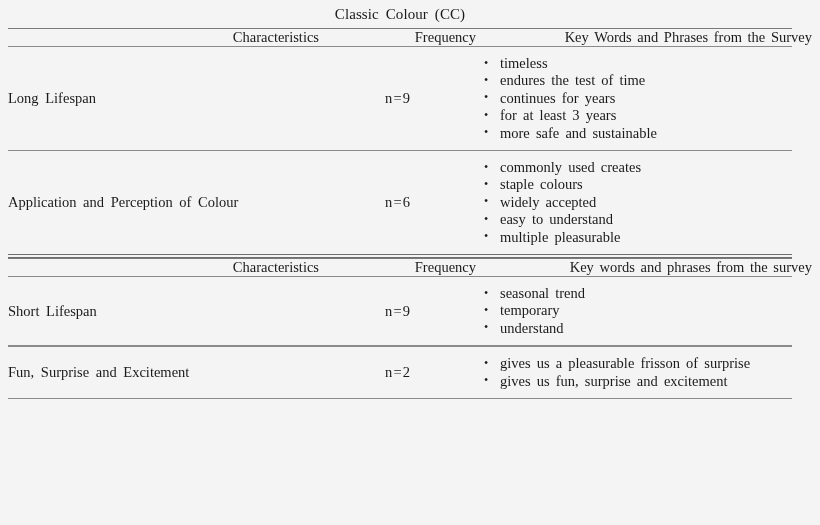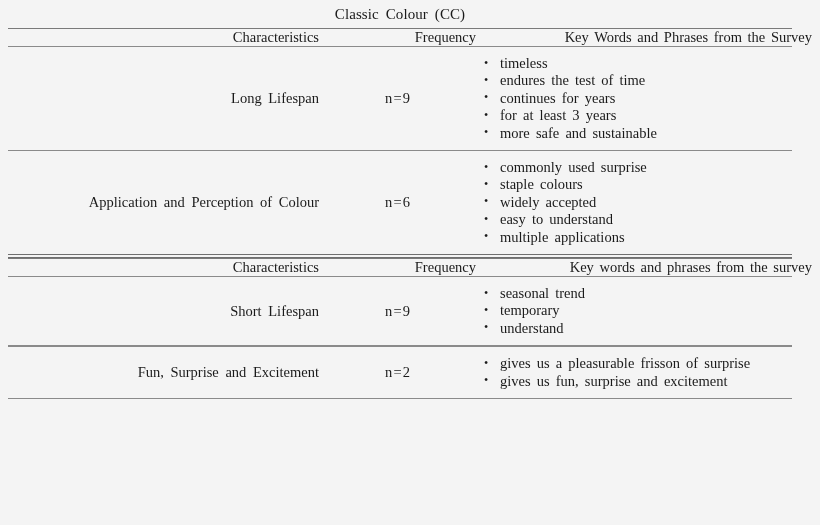--- a/index.html
+++ b/index.html
@@ -75,21 +75,21 @@
     word-spacing: 2.5px;
     padding: 7px 4px 7px 4px;
   }
   .colhead.c3h { word-spacing: 2px; }
 
   .cell-char {
     font-size: 14.5px;
     word-spacing: 3px;
     padding-left: 10px;
     padding-right: 6px;
-    text-align: right;
+    text-align: left;
   }
   .cell-freq {
     font-size: 14.5px;
     text-align: center;
   }
   .cell-keys {
     padding: 6px 2px 6px 15px;
   }
 
   ul.bullets {
@@ -174,25 +174,25 @@
         <col class="c1">
         <col class="c2">
         <col class="c3">
       </colgroup>
     <tbody>
       <tr class="row-tall">
         <td class="cell-char">Application and Perception of Colour</td>
         <td class="cell-freq vline-l">n = 6</td>
         <td class="cell-keys vline-l">
           <ul class="bullets">
-            <li>commonly used surprise</li>
+            <li>commonly used creates</li>
             <li>staple colours</li>
             <li>widely accepted</li>
             <li>easy to understand</li>
-            <li>multiple applications</li>
+            <li>multiple pleasurable</li>
           </ul>
         </td>
       </tr>
     </tbody>
   </table>
 
   <div class="rule-double"></div>
 
 
   <div class="rule"></div>

